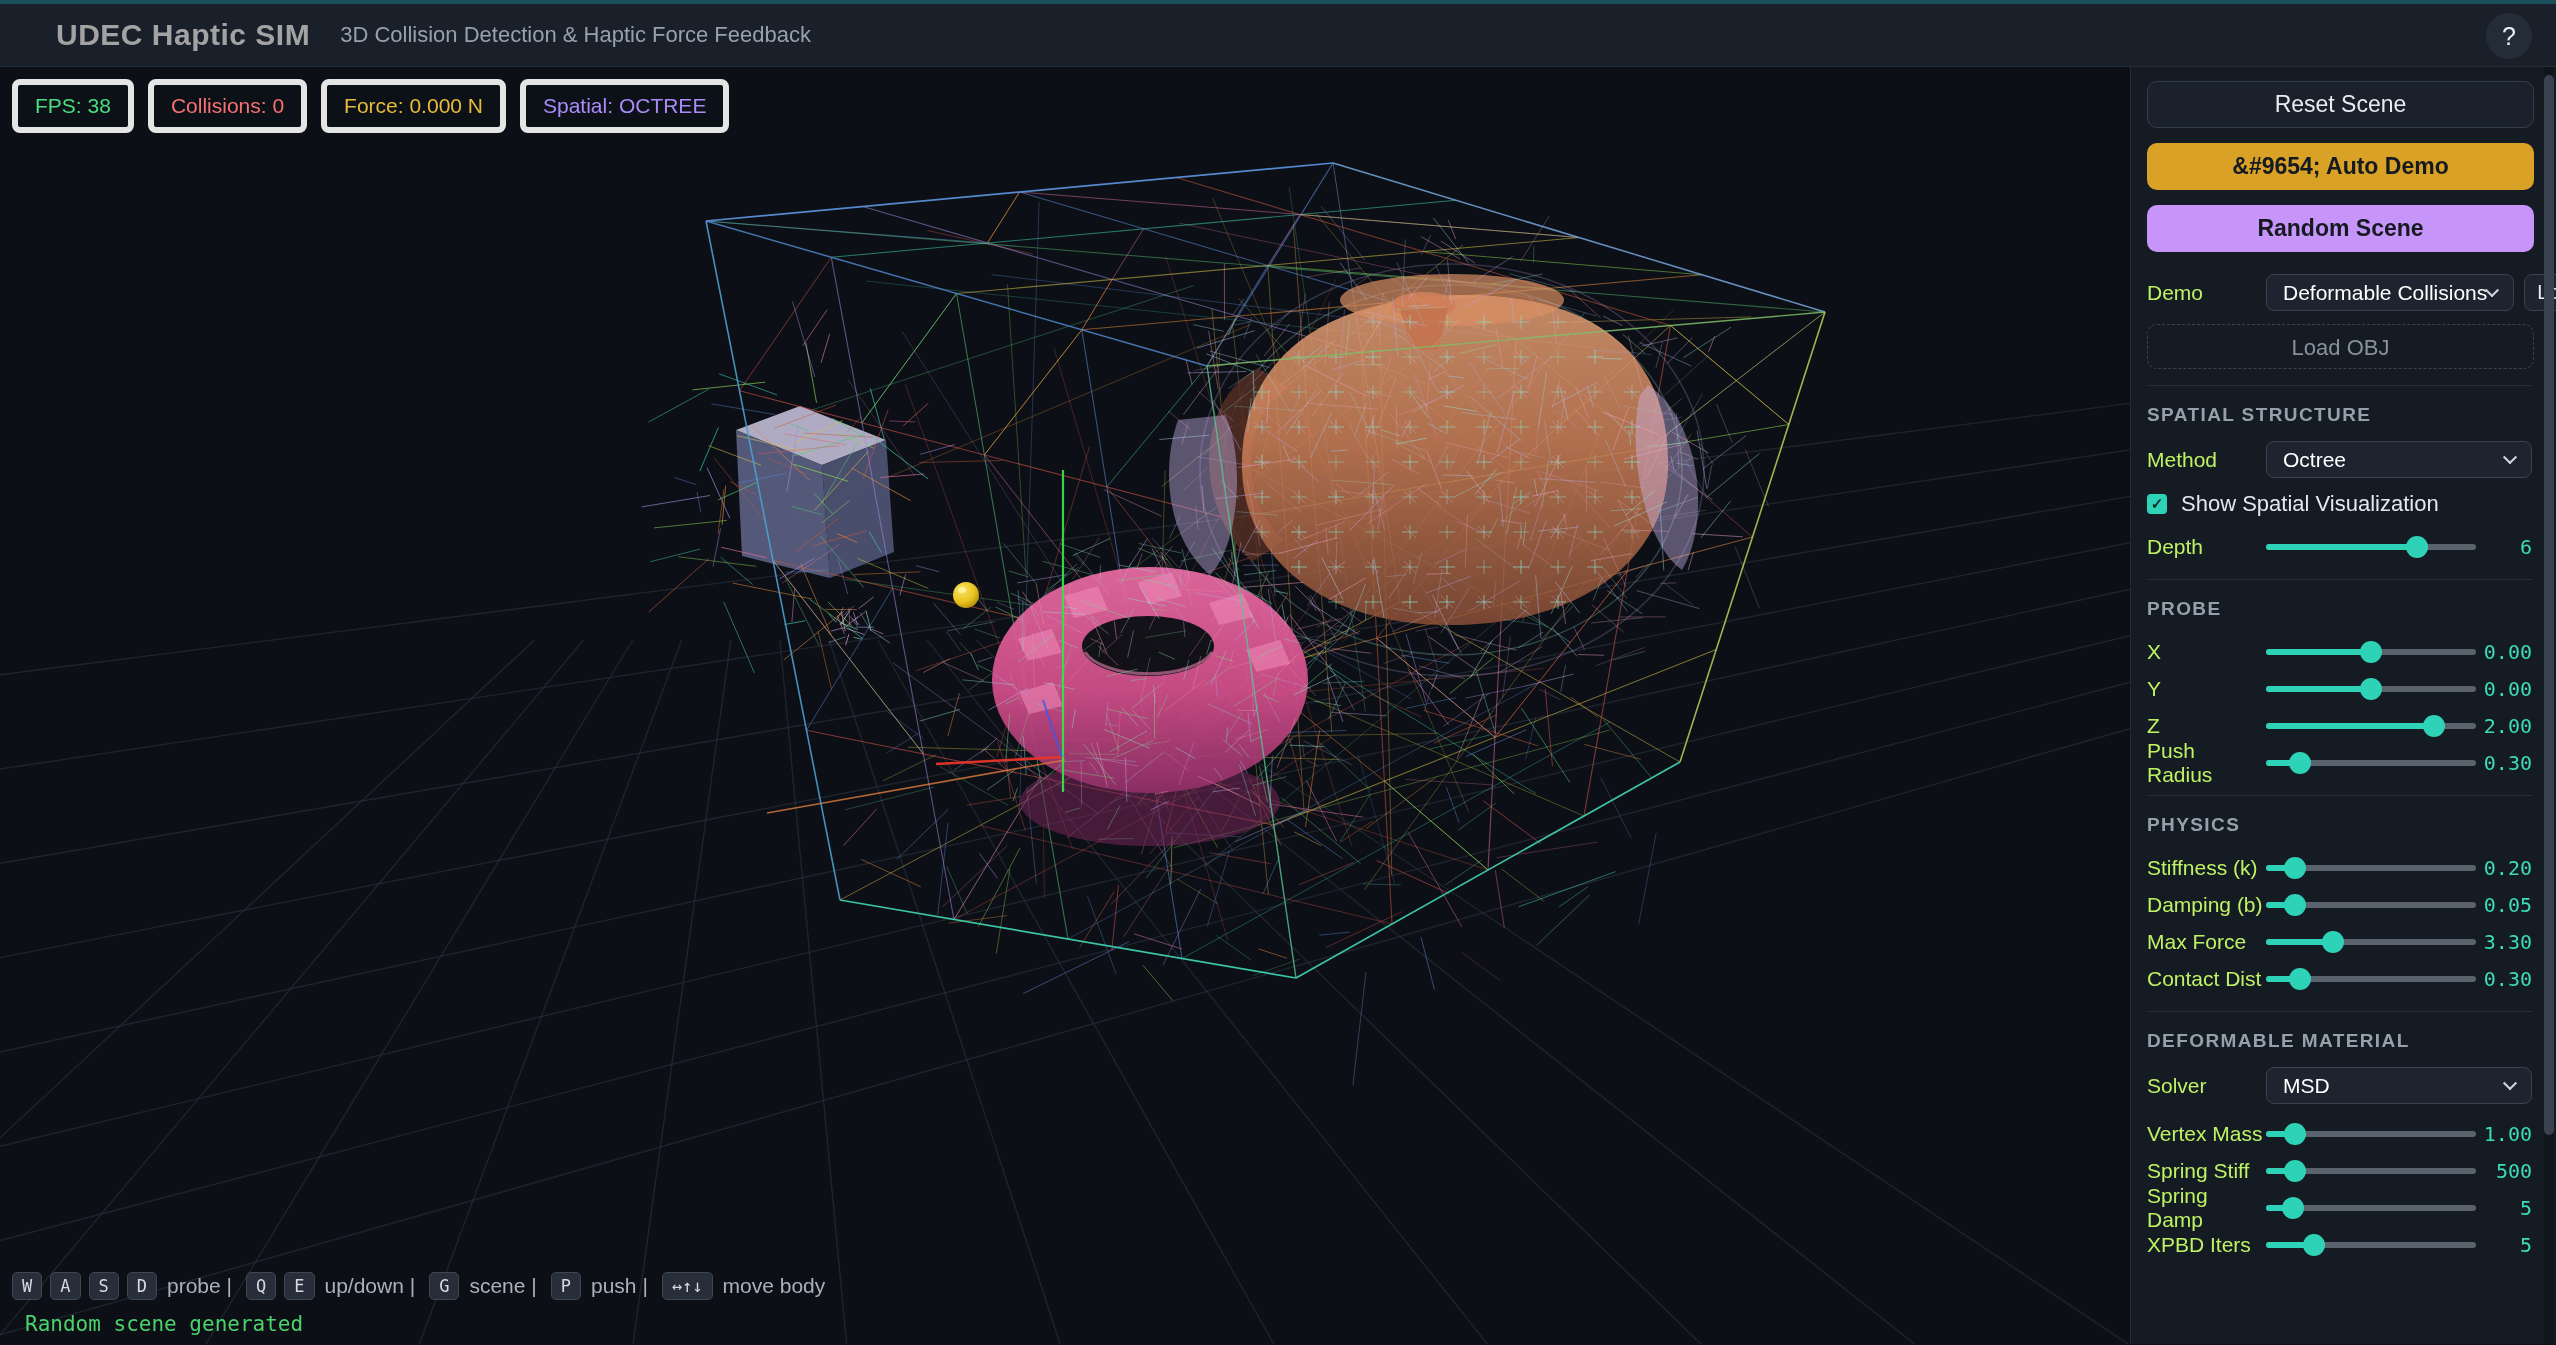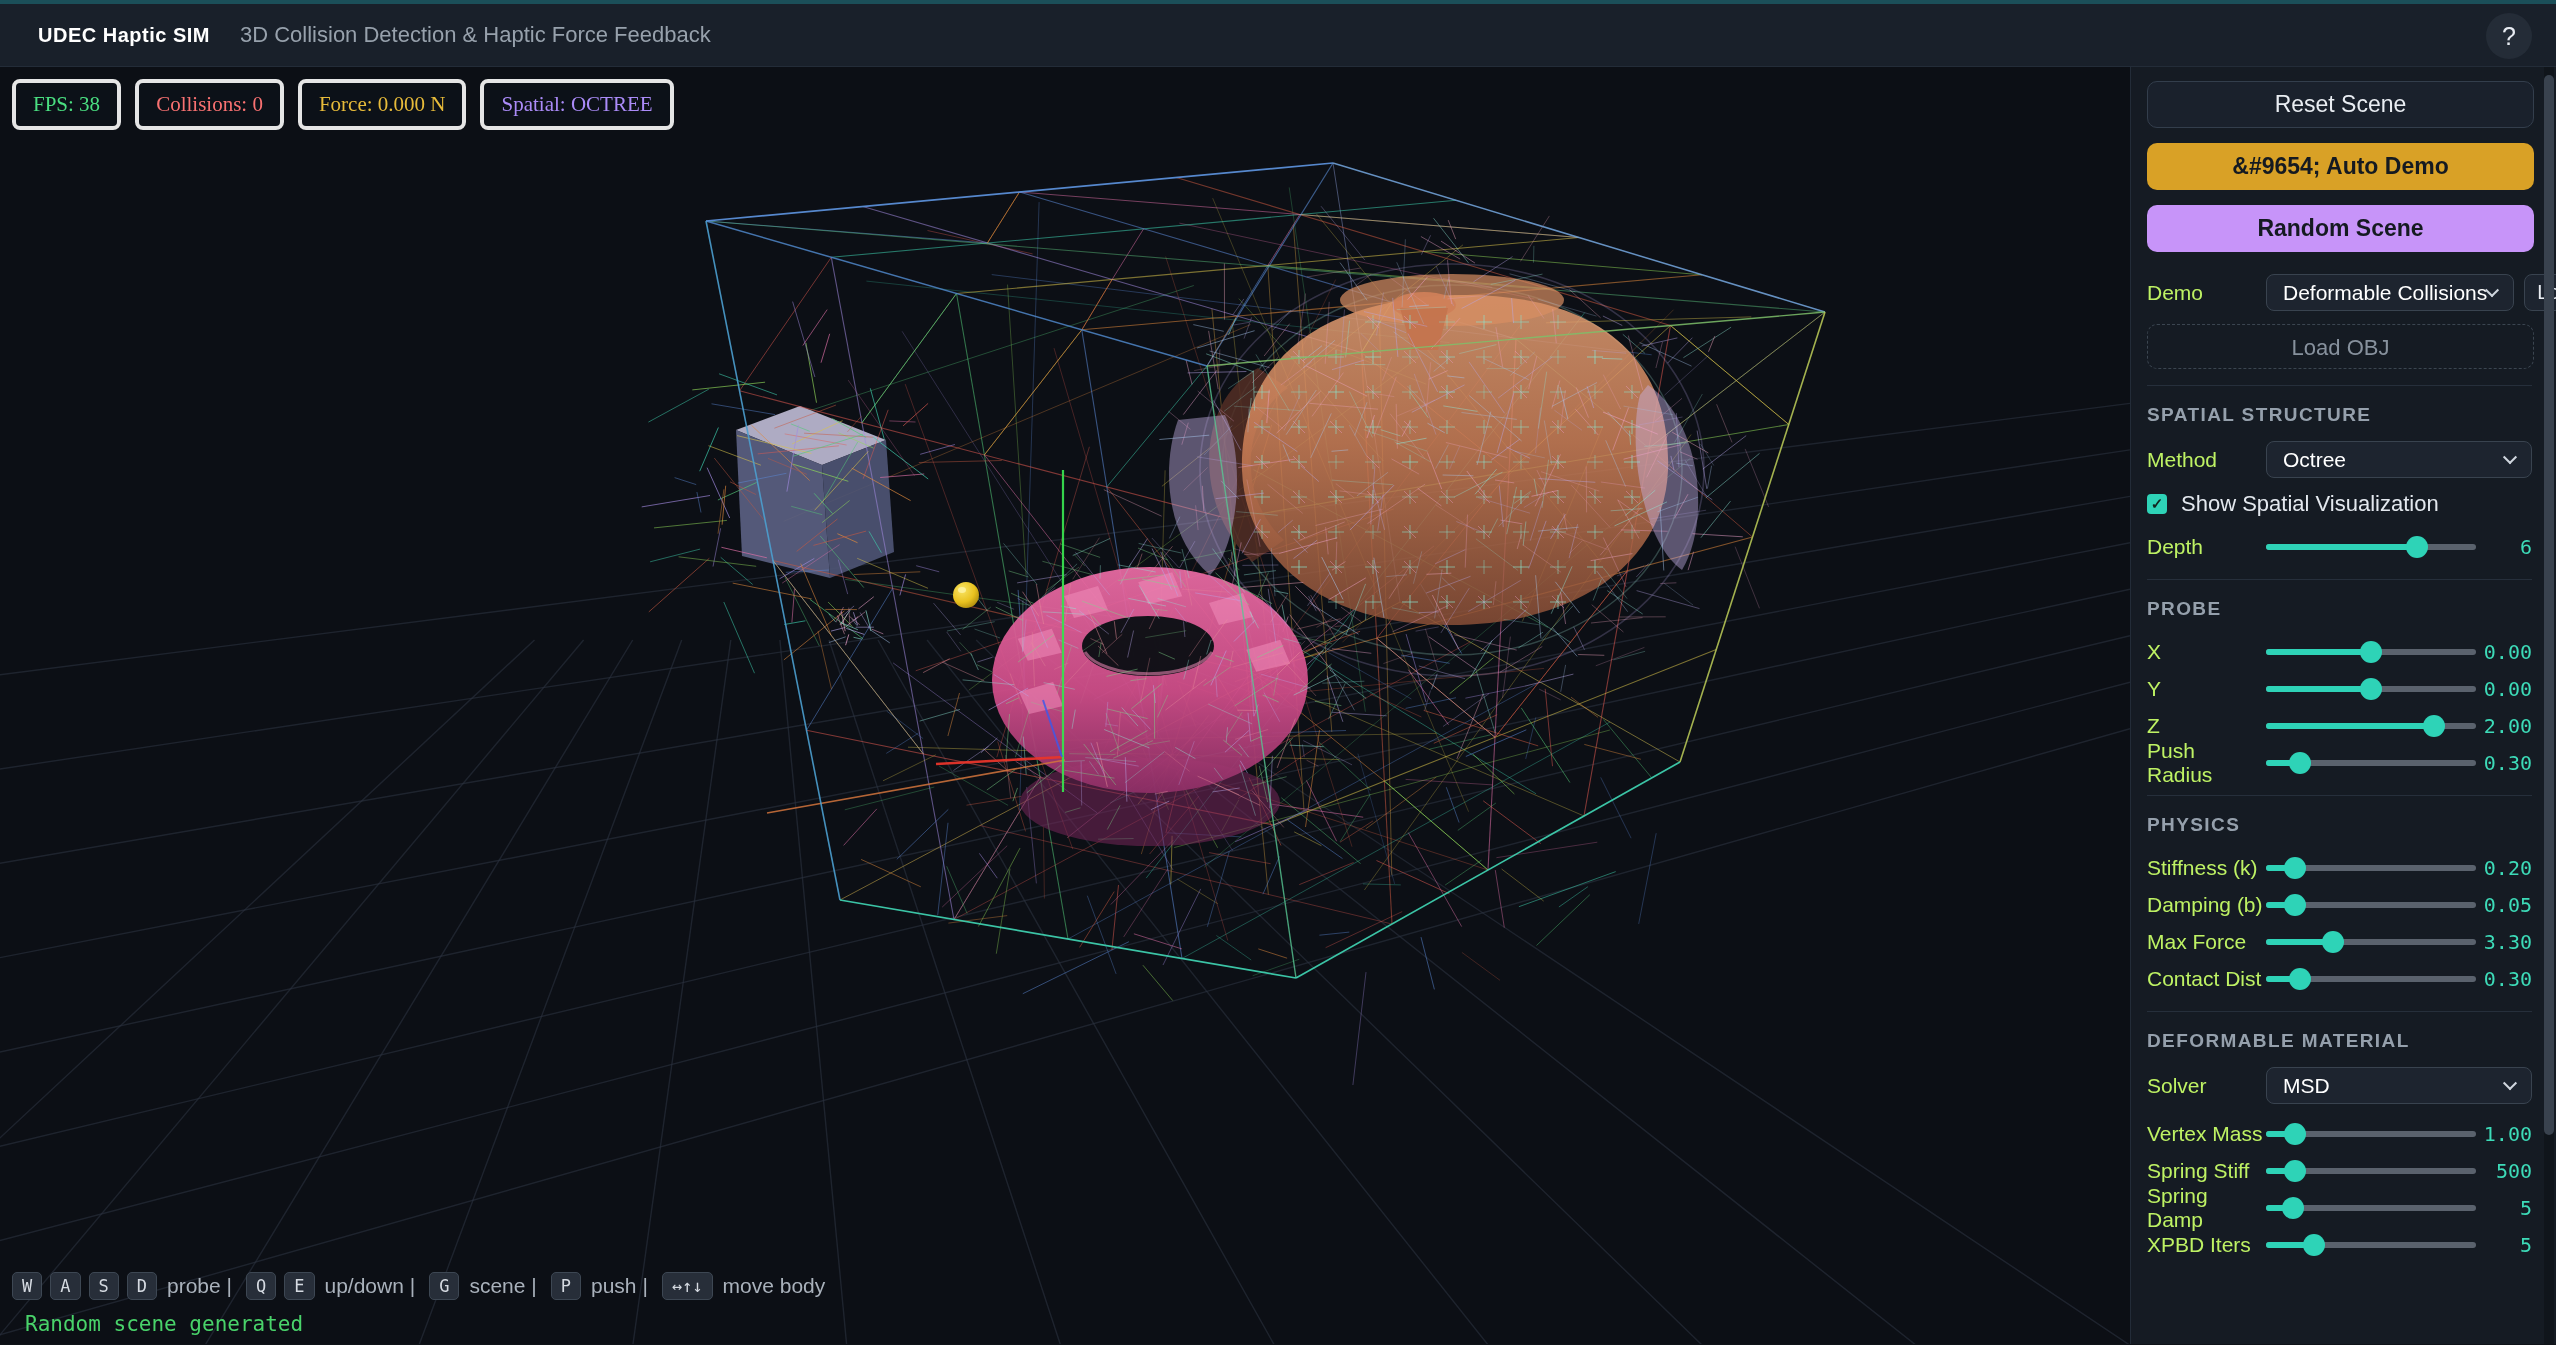--- a/index.html
+++ b/index.html
@@ -3,35 +3,35 @@
 <meta charset="utf-8">
 <style>
   * { margin:0; padding:0; box-sizing:border-box; }
   html,body { width:2556px; height:1345px; overflow:hidden; background:#0f1318;
     font-family:"Liberation Sans", sans-serif; }
 
   
   #top-accent { height:4px; background:#1b4f59; }
   header { height:63px; background:#19202a; border-bottom:1px solid #232c38;
     display:flex; align-items:center; position:relative; }
-  #app-title { margin-left:38px; font-size:20px; font-weight:bold; color:#ffffff; letter-spacing:.5px; }
+  #app-title { margin-left:56px; font-size:30px; font-weight:bold; color:#a3a3a3; letter-spacing:.5px; }
   #app-subtitle { margin-left:30px; font-size:22px; color:#97a1ac; }
   #help-btn { position:absolute; right:24px; top:9px; width:46px; height:46px; border-radius:50%;
     background:#242c37; color:#e8ecf2; font-size:25px; display:flex; align-items:center;
     justify-content:center; cursor:pointer; }
 
   
   #main { display:flex; height:1277px; }
   #viewport { position:relative; width:2130px; height:1277px; background:#0c0f15; overflow:hidden; }
   #scene { position:absolute; left:0; top:0; }
 
   
   #stats { position:absolute; left:12px; top:12px; display:flex; gap:14px; }
-  .badge { background:rgba(13,18,25,.88); border:4px solid #e5e5e5; border-radius:8px;
-    padding:9px 17px; font-family:Liberation Serif, serif; font-size:21px; }
+  .badge { background:rgba(13,18,25,.88); border:6px solid #e5e5e5; border-radius:8px;
+    padding:9px 17px; font-family:Liberation Sans, sans-serif; font-size:21px; }
   .c-fps { color:#4ade80; } .c-col { color:#f87171; } .c-force { color:#e7bb3a; } .c-spatial { color:#ab8bf8; }
 
   
   #hints { position:absolute; left:12px; bottom:44px; color:#a9b1bb; font-size:21px;
     display:flex; align-items:center; gap:8px; }
   #hints kbd { background:#272e39; border:1px solid #3d4753; border-radius:5px; padding:3px 9px;
     font-family:"DejaVu Sans Mono", monospace; font-size:17px; color:#d5dae1; display:inline-block; }
   #hints .hlabel { margin:0 6px 0 2px; }
   #status-line { position:absolute; left:25px; bottom:8px; font-family:"DejaVu Sans Mono", monospace;
     font-size:21px; color:#49d36a; }

